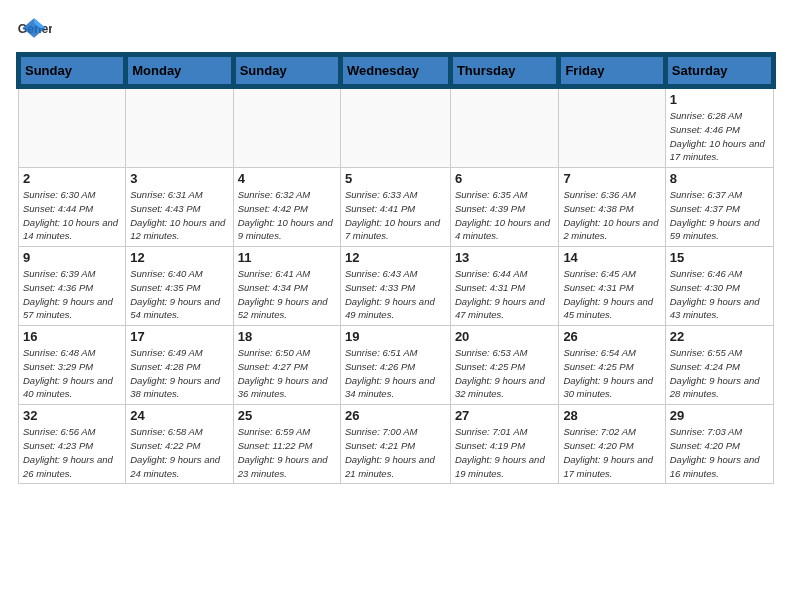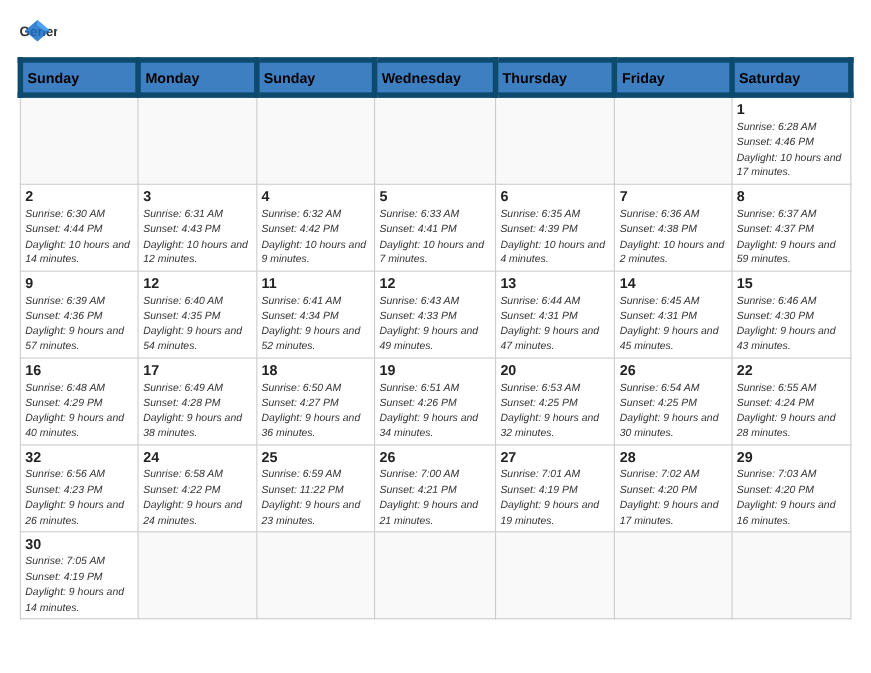--- a/index.html
+++ b/index.html
@@ -246,21 +246,21 @@
             <div class="day-info">Sunrise: 6:46 AM
 Sunset: 4:30 PM
 Daylight: 9 hours
 and 43 minutes.</div>
           </td>
         </tr>
         <tr>
           <td>
             <span class="day-num">16</span>
             <div class="day-info">Sunrise: 6:48 AM
-Sunset: 4:29 PM
+Sunset: 3:29 PM
 Daylight: 9 hours
 and 40 minutes.</div>
           </td>
           <td>
             <span class="day-num">17</span>
             <div class="day-info">Sunrise: 6:49 AM
 Sunset: 4:28 PM
 Daylight: 9 hours
 and 38 minutes.</div>
           </td>
@@ -343,31 +343,16 @@
 Daylight: 9 hours
 and 17 minutes.</div>
           </td>
           <td>
             <span class="day-num">29</span>
             <div class="day-info">Sunrise: 7:03 AM
 Sunset: 4:20 PM
 Daylight: 9 hours
 and 16 minutes.</div>
           </td>
-        </tr>
-        <tr class="last-row">
-          <td>
-            <span class="day-num">30</span>
-            <div class="day-info">Sunrise: 7:05 AM
-Sunset: 4:19 PM
-Daylight: 9 hours
-and 14 minutes.</div>
-          </td>
-          <td class="empty"></td>
-          <td class="empty"></td>
-          <td class="empty"></td>
-          <td class="empty"></td>
-          <td class="empty"></td>
-          <td class="empty"></td>
         </tr>
       </tbody>
   </table>
 </div>
 
 </body></html>

